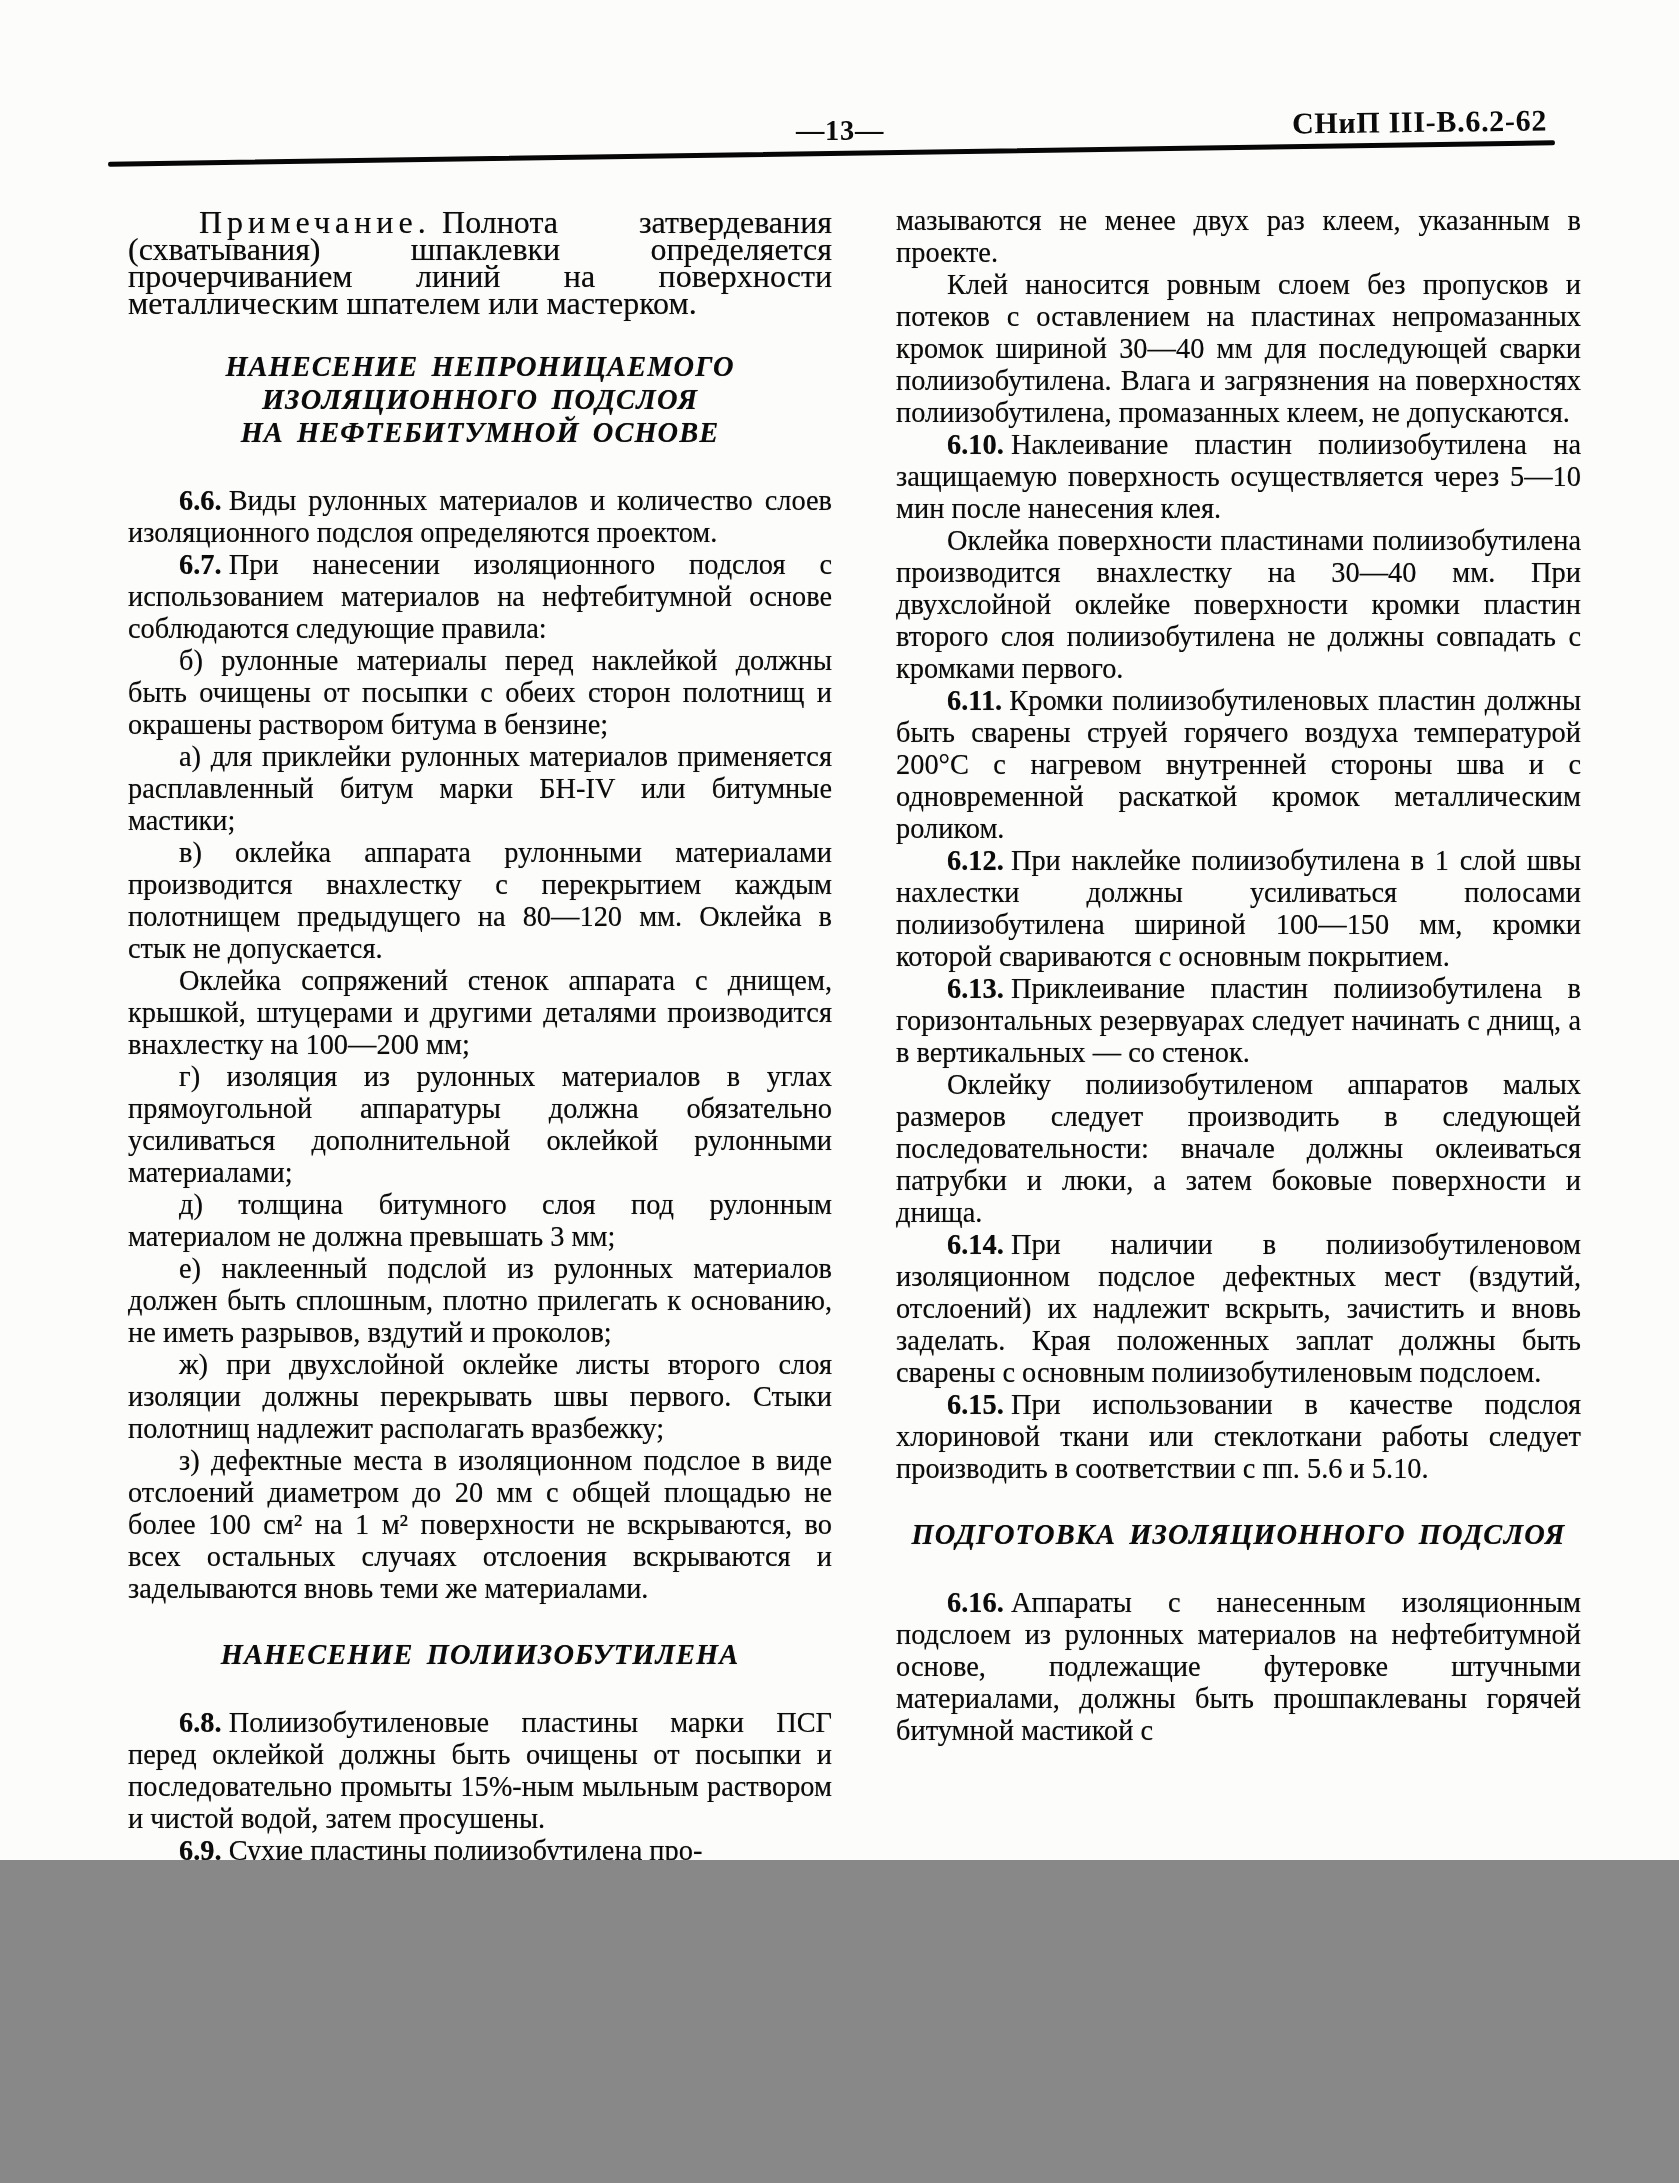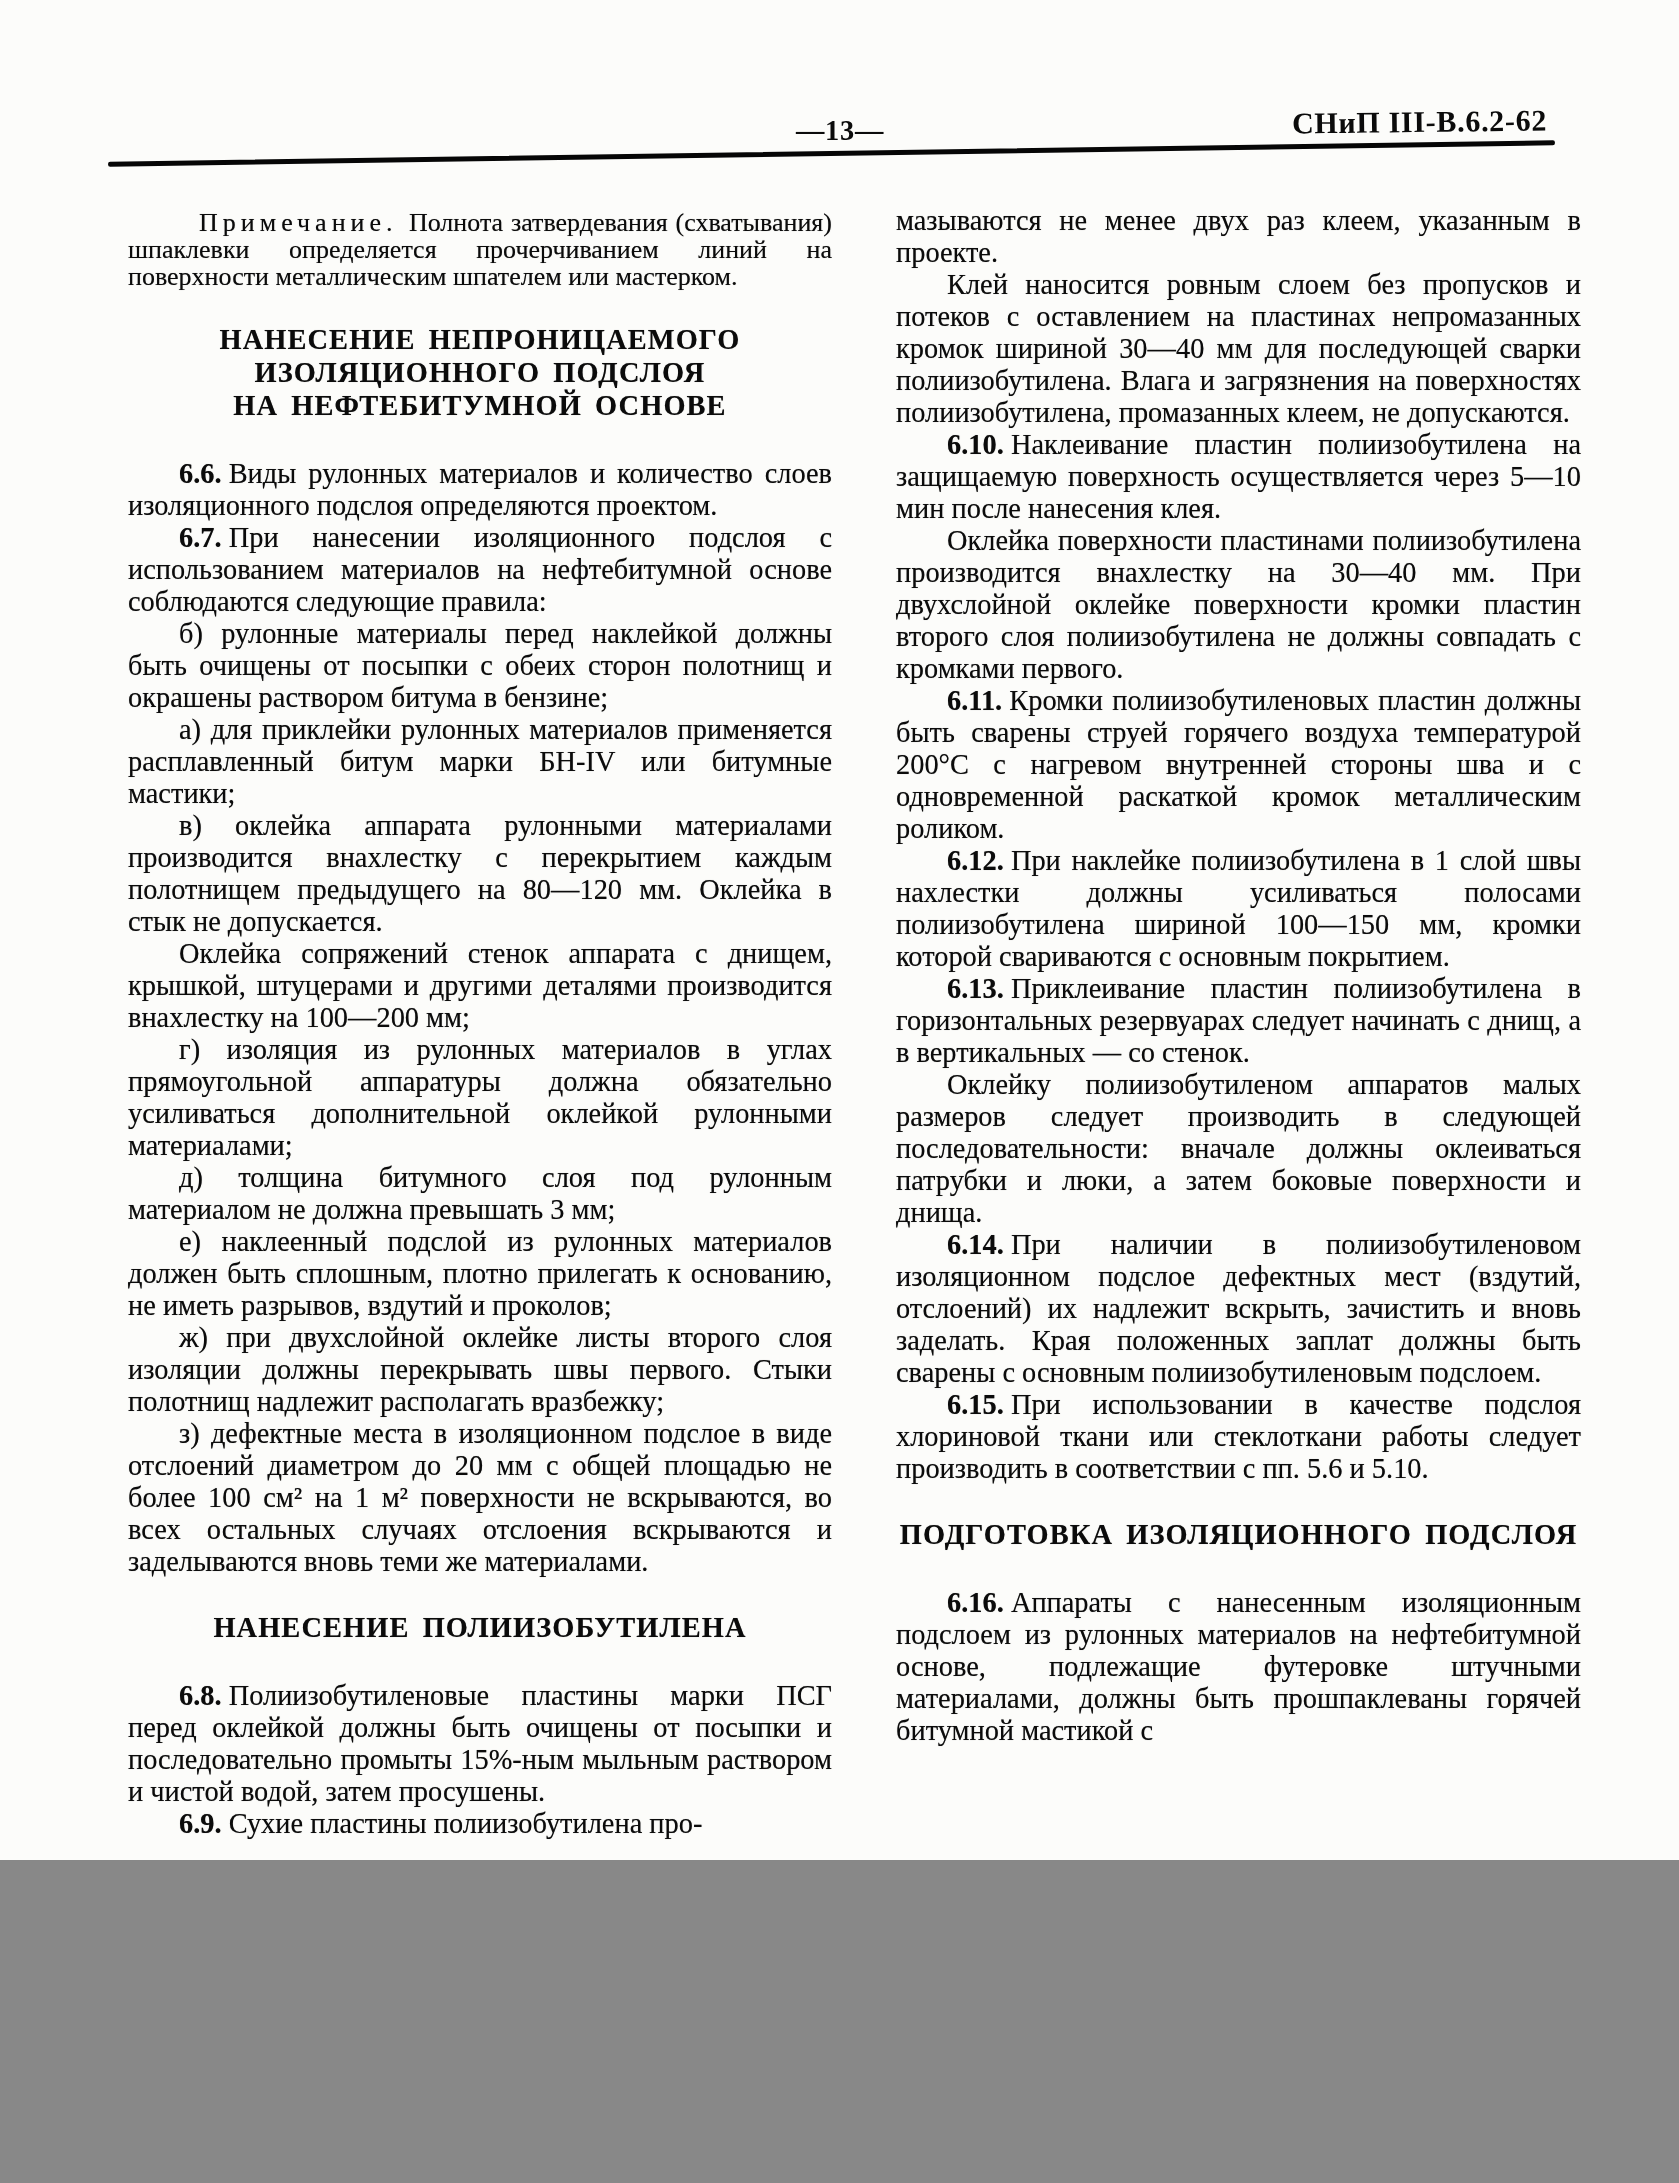--- a/index.html
+++ b/index.html
@@ -33,29 +33,30 @@
   }
   .col-left{left:128px;width:704px;}
   .col-right{left:896px;width:685px;}
   .para{margin:0;text-indent:51px;}
   .para.cont{text-indent:0;}
   .num{font-weight:bold;}
   .num:empty{display:none;}
   .num{margin-right:7.1px;}
   .note{
     margin:4.3px 0 33px;
-    font-size:26px;line-height:27px;
+    font-size:32px;line-height:27px;
     text-indent:71px;
   }
   .note-label{letter-spacing:5px;margin-right:11.4px;}
   .heading{
     font-weight:bold;text-align:center;text-indent:0;
     font-size:28.4px;line-height:33px;
     letter-spacing:1.1px;word-spacing:5px;
     margin:33px 0 36px;
+    font-style:italic;
   }
 </style>
 </head>
 <body>
 
 <div class="page">
 
   <div class="pagenum">—13—</div>
   <div class="doccode">СНиП III-В.6.2-62</div>
   <div class="rule"></div>

